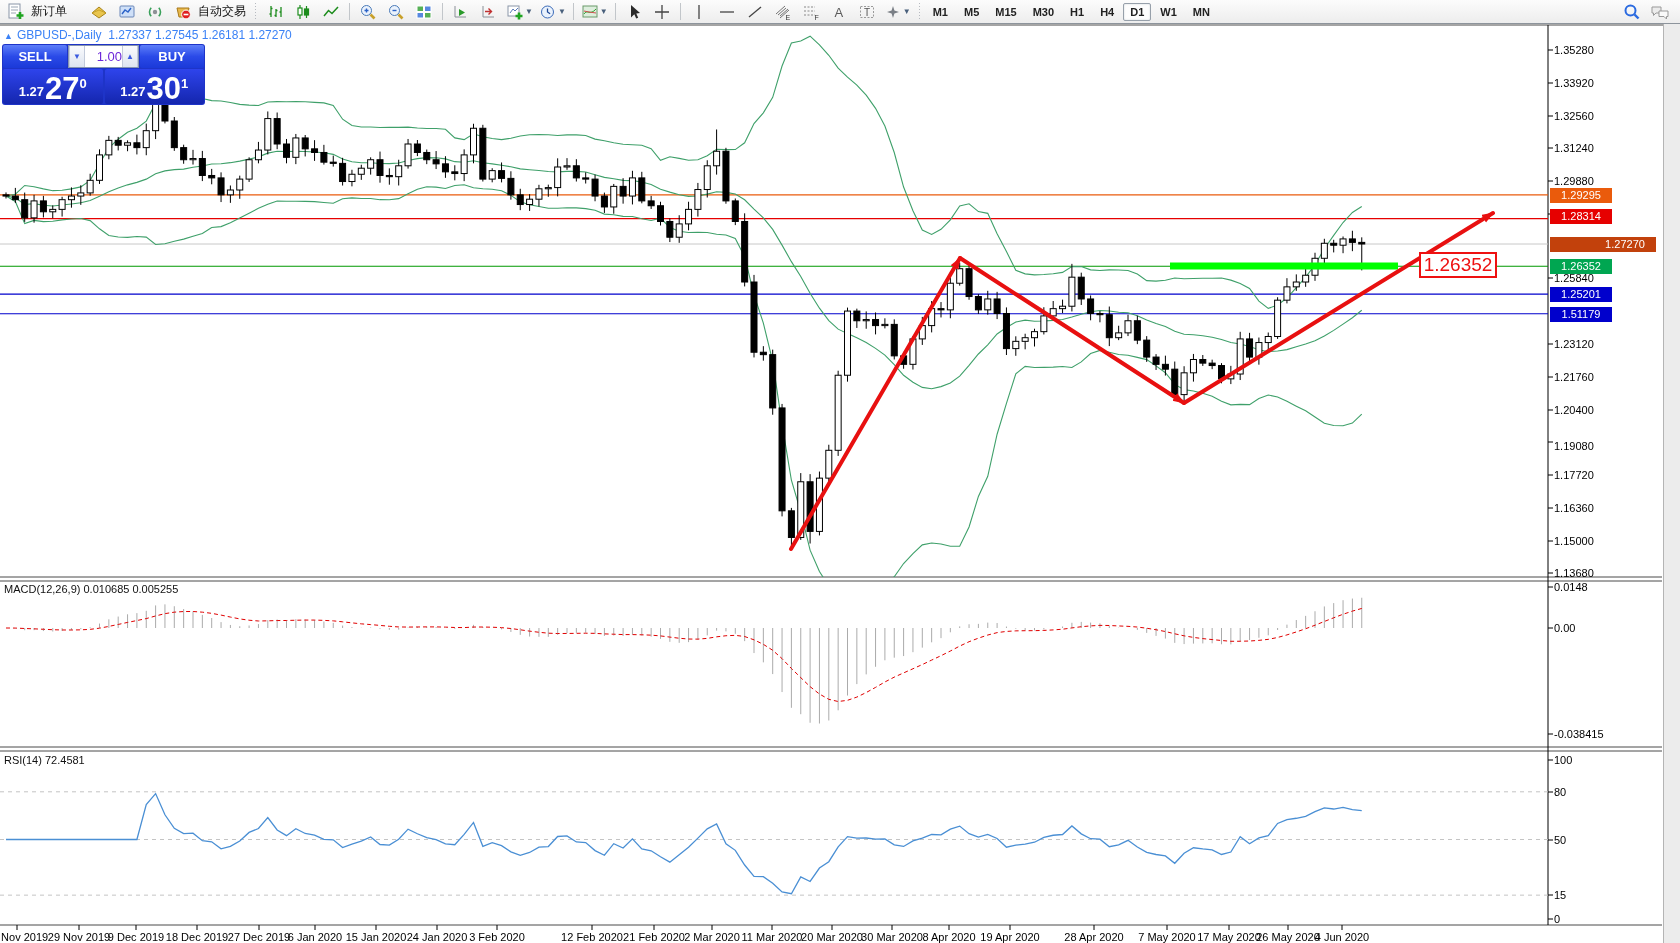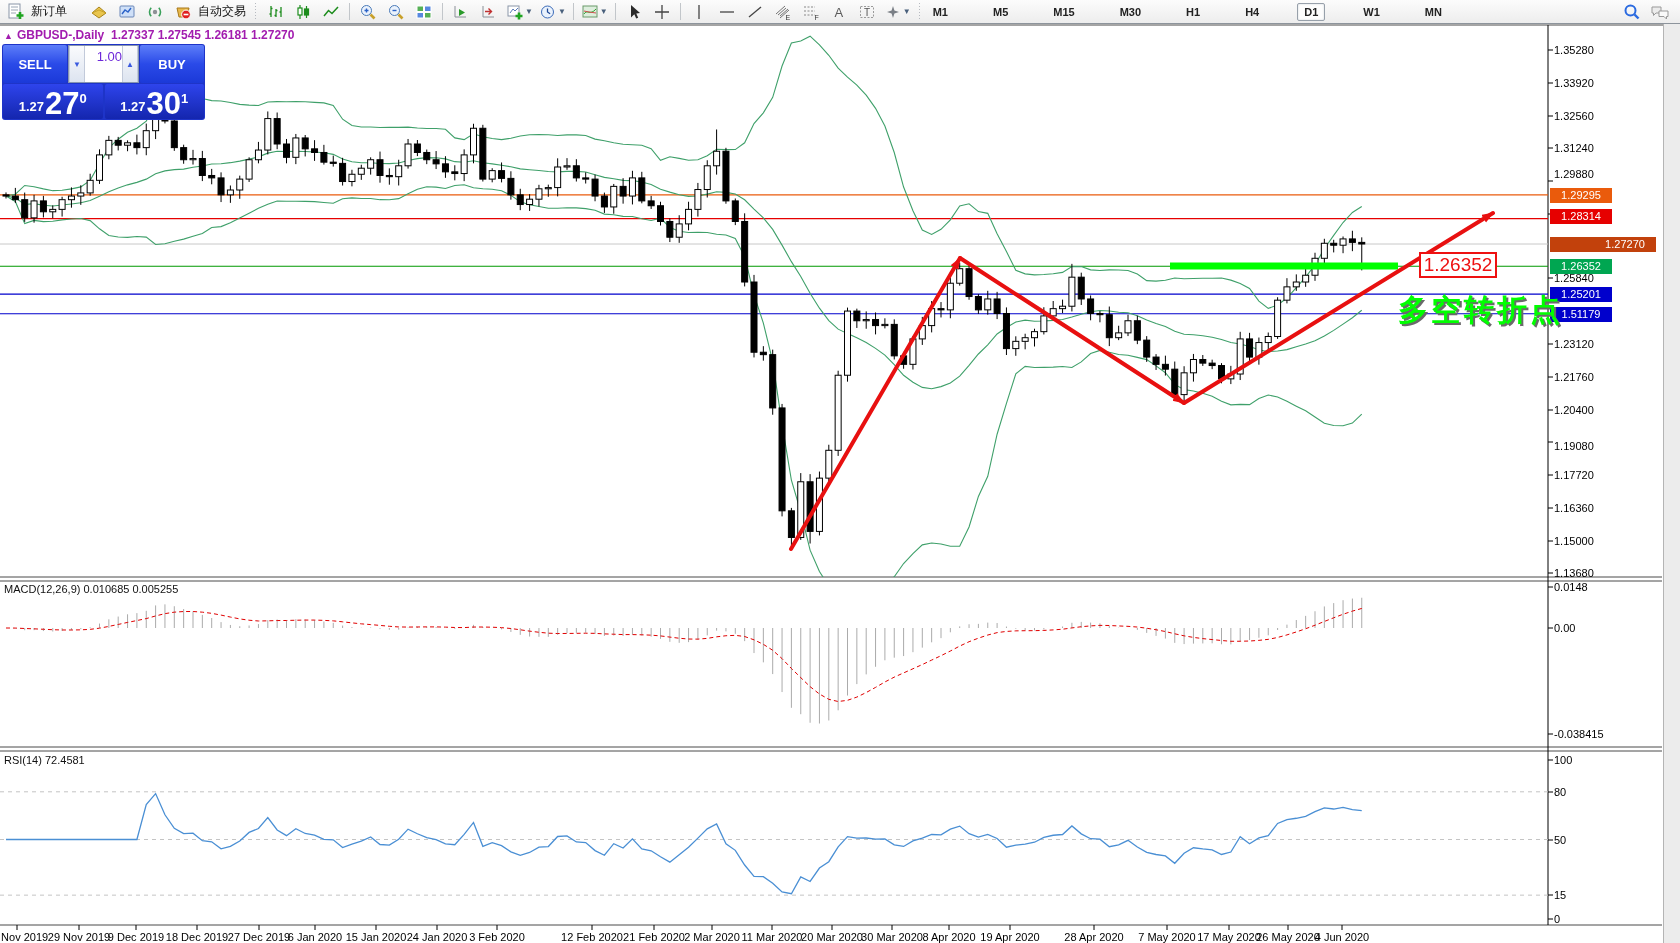--- a/index.html
+++ b/index.html
@@ -15,39 +15,39 @@
   .sep{width:1px;height:17px;background:#c2c6ca;margin:0 4px;}
   .grip{width:5px;height:17px;margin:0 3px;
     background:repeating-linear-gradient(#b6bac0 0 1px,transparent 1px 3px);background-size:1px 100%;background-repeat:no-repeat;background-position:center;}
   .caret{font-size:8px;color:#49607c;margin-left:1px;}
   .tf{font-size:11px;font-weight:bold;color:#222;padding:2px 6px;margin:0 1px;border:1px solid transparent;border-radius:2px;}
   .tf.active{background:#fdfdfd;border:1px solid #97a0aa;box-shadow:inset 0 0 2px #cfd4da;}
   .spring{flex:1;}
   
   #cv{position:absolute;left:0;top:0;z-index:1;}
   .overlay{position:absolute;z-index:3;}
-  .chart-title{left:4px;top:28px;font-size:12px;font-weight:bold;color:#a21caf;white-space:nowrap;}
+  .chart-title{left:4px;top:28px;font-size:12px;font-weight:normal;color:#3b82f6;white-space:nowrap;}
   .chart-title .mk{font-size:9px;margin-right:4px;}
   .right-gutter{left:1663px;top:24px;width:17px;height:919px;background:#ececec;border-left:1px solid #b4b4b4;z-index:2;}
   
   .ptick{position:absolute;left:1554px;font-size:11px;color:#000;z-index:3;white-space:nowrap;}
   .badge{position:absolute;left:1550px;width:62px;height:15px;line-height:15px;text-align:center;
          font-size:11px;color:#fff;z-index:4;white-space:nowrap;}
   .dlabel{position:absolute;top:931px;font-size:11px;color:#000;transform:translateX(-50%);z-index:3;white-space:nowrap;}
   .indlabel{position:absolute;left:4px;font-size:11px;color:#111;z-index:3;white-space:nowrap;}
   
   .price-note{position:absolute;left:1419px;top:252px;width:78px;height:26px;z-index:5;
     border:2px solid #ee1111;color:#ee1111;background:#fff;font-size:19px;
     display:flex;align-items:center;justify-content:center;box-sizing:border-box;}
   .cn-note{position:absolute;left:1398px;top:290px;z-index:5;font-size:30px;font-weight:bold;
     color:#00ff00;letter-spacing:3px;text-shadow:2px 2px 0 #6a6a6a;white-space:nowrap;}
   
   .trade-panel{position:absolute;left:2px;top:44px;width:203px;z-index:6;background:#16a;
     background:#1e34c8;padding:1px;border-radius:3px;box-sizing:border-box;}
-  .tp-row1{display:flex;height:38px;gap:1px;}
+  .tp-row1{display:flex;height:23px;gap:1px;}
   .btn-trade{flex:0 0 64px;background:linear-gradient(#5d7ef9 0%,#2a4ae8 50%,#1b39d8 100%);
     color:#fff;font-weight:bold;font-size:13px;display:flex;align-items:center;justify-content:center;border-radius:2px;}
   .stepper{flex:1;background:#fff;border:1px solid #8594b0;display:flex;align-items:stretch;box-sizing:border-box;}
   .step-btn{width:14px;background:linear-gradient(#fafbfd,#dde4f0);border-left:1px solid #c2cada;border-right:1px solid #c2cada;
     font-size:8px;color:#3a5adf;display:flex;align-items:center;justify-content:center;}
   .vol{flex:1;text-align:right;font-size:13px;color:#6d28d9;line-height:21px;}
   .tp-row2{display:flex;gap:2px;margin-top:1px;height:35px;}
   .price-box{flex:1;background:linear-gradient(#2e44ec,#1426ae);color:#fff;border-radius:2px;
     display:flex;align-items:flex-end;justify-content:center;padding-bottom:1px;}
   .pb-small{font-size:13px;font-weight:bold;margin:0 1px 4px 0;}
@@ -227,21 +227,21 @@
         <text x="6" y="12.5" font-size="10" fill="#555">T</text>
       </svg>
     </span>
     <span class="tbtn">
       <svg width="18" height="18">
         <path d="M9 3 L10.4 7.6 L15 9 L10.4 10.4 L9 15 L7.6 10.4 L3 9 L7.6 7.6 Z" fill="#7a7f86"></path>
       </svg>
       <span class="caret">▼</span>
     </span>
     <span class="grip"></span>
-    <span id="tf-group" style="display:flex;align-items:center;gap:29px;">
+    <span id="tf-group" style="display:flex;align-items:center;">
         <span class="tf">M1</span>
         <span class="tf">M5</span>
         <span class="tf">M15</span>
         <span class="tf">M30</span>
         <span class="tf">H1</span>
         <span class="tf">H4</span>
         <span class="tf active">D1</span>
         <span class="tf">W1</span>
         <span class="tf">MN</span>
       </span>
@@ -824,28 +824,27 @@
   </div>
 
   <div class="overlay indlabel" style="top:583px;">
     <span>MACD(12,26,9)</span> <span>0.010685</span> <span>0.005255</span>
   </div>
   <div class="overlay indlabel" style="top:754px;">
     <span>RSI(14)</span> <span>72.4581</span>
   </div>
 
   <div class="price-note">1.26352</div>
-  <div class="cn-note">多空转折点</div>
 
   <div id="labels-root">
       <div class="ptick" style="top: 44px;">1.35280</div>
       <div class="ptick" style="top: 77px;">1.33920</div>
       <div class="ptick" style="top: 110px;">1.32560</div>
       <div class="ptick" style="top: 142px;">1.31240</div>
-      <div class="ptick" style="top: 168px;">1.29880</div>
+      <div class="ptick" style="top: 175px;">1.29880</div>
       <div class="ptick" style="top: 208px;">1.28520</div>
       <div class="ptick" style="top: 272px;">1.25840</div>
       <div class="ptick" style="top: 338px;">1.23120</div>
       <div class="ptick" style="top: 371px;">1.21760</div>
       <div class="ptick" style="top: 404px;">1.20400</div>
       <div class="ptick" style="top: 440px;">1.19080</div>
       <div class="ptick" style="top: 469px;">1.17720</div>
       <div class="ptick" style="top: 502px;">1.16360</div>
       <div class="ptick" style="top: 535px;">1.15000</div>
       <div class="ptick" style="top: 567px;">1.13680</div>

